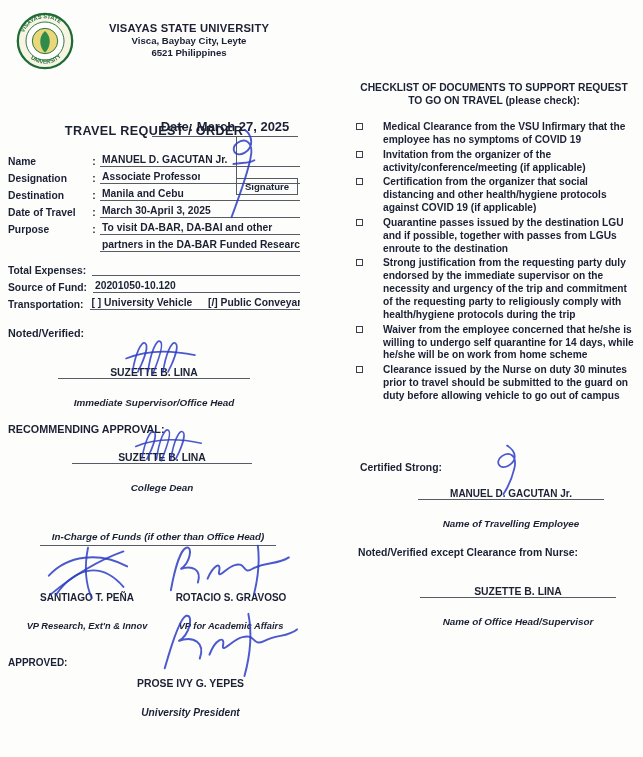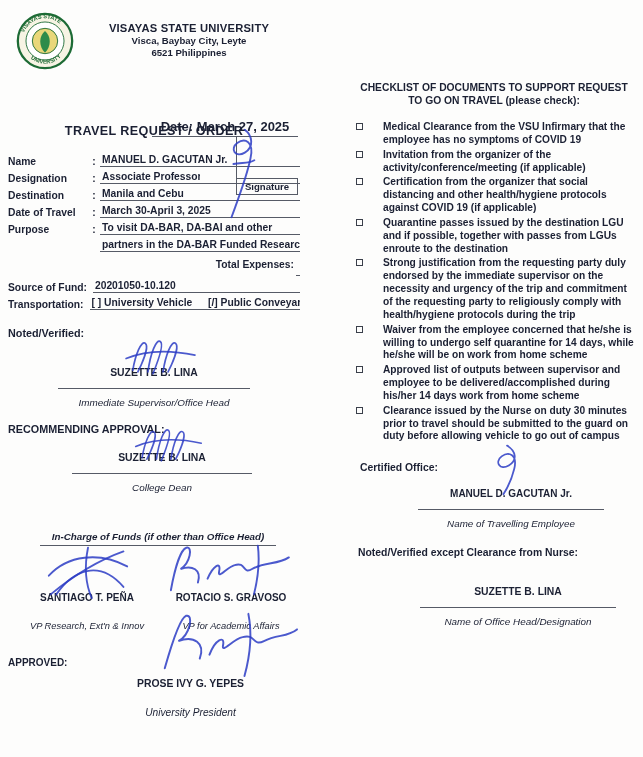--- a/index.html
+++ b/index.html
@@ -17,29 +17,29 @@
 
   .dateline { font-size:13px; font-weight:bold; text-align:center; border-bottom:1px solid #565b66; padding-bottom:2px; }
 
   
   .fields { width:292px; }
   .frow { display:flex; align-items:flex-end; height:17px; font-size:10.3px; font-weight:bold; }
   .flabel { width:80px; flex:0 0 auto; }
   .fcolon { width:12px; flex:0 0 auto; text-align:center; }
   .fval { flex:1; border-bottom:1px solid #565b66; padding:0 2px 1px 2px; white-space:nowrap; overflow:hidden; }
   .flabel-wide { flex:0 0 auto; padding-right:6px; }
-  .gap-top { margin-top:7px;flex-direction:column; }
+  .gap-top { margin-top:7px; }
 
   .sig-box { border:1px solid #565b66; font-size:9.6px; font-weight:bold; text-align:center; background:transparent; line-height:15px; }
   .vline { width:1px; background:#565b66; }
 
   .section-label { font-size:10.8px; font-weight:bold; }
 
-  .sigblock .nm { font-size:10.4px; font-weight:bold; text-align:center; border-bottom:1px solid #565b66; padding-bottom:10px; }
-  .sigblock .tt { font-size:9.9px; font-weight:normal; font-style:italic; text-align:center; margin-top:8px; }
+  .sigblock .nm { font-size:10.4px; font-weight:bold; text-align:center; border-bottom:1px solid #565b66; padding-bottom:0; }
+  .sigblock .tt { font-size:9.9px; font-weight:bold; font-style:italic; text-align:center; margin-top:18px; }
   .noline .nm { border-bottom:none; }
 
   .incharge { font-size:9.8px; font-weight:bold; font-style:italic; text-align:center; border-bottom:1px solid #565b66; padding-bottom:3px; }
 
   
   .chk-title { font-size:10.3px; font-weight:bold; text-align:center; line-height:1.3; }
   .citem { display:flex; gap:20px; margin-bottom:2px; }
   .cbox { flex:0 0 auto; width:7px; height:7px; border:1px solid #3a3f4a; margin-top:2px; }
   .ctext { font-size:10.2px; font-weight:bold; line-height:1.26; }
 
@@ -184,38 +184,34 @@
     <div class="citem">
       <span class="cbox"></span>
       <span class="ctext">Strong justification from the requesting party duly endorsed by the immediate supervisor on the necessity and urgency of the trip and commitment of the requesting party to religiously comply with health/hygiene protocols during the trip</span>
     </div>
     <div class="citem">
       <span class="cbox"></span>
       <span class="ctext">Waiver from the employee concerned that he/she is willing to undergo self quarantine for 14 days, while he/she will be on work from home scheme</span>
     </div>
     <div class="citem">
       <span class="cbox"></span>
-      <span class="ctext">Approved list of outputs between supervisor and employee to be delivered/accomplished during his/her 14 days work from home scheme</span>
-    </div>
-    <div class="citem">
-      <span class="cbox"></span>
       <span class="ctext">Clearance issued by the Nurse on duty 30 minutes prior to travel should be submitted to the guard on duty before allowing vehicle to go out of campus</span>
     </div>
   </div>
 
-  <div class="abs section-label" style="left:360px; top:462px; font-size:10.4px;">Certified Office:</div>
+  <div class="abs section-label" style="left:360px; top:462px; font-size:10.4px;">Certified Strong:</div>
   <div class="abs sigblock" style="left:418px; top:488px; width:186px;">
     <div class="nm" style="font-size:10px;">MANUEL D. GACUTAN Jr.</div>
     <div class="tt" style="font-size:9.8px;">Name of Travelling Employee</div>
   </div>
 
   <div class="abs section-label" style="left:358px; top:547px; font-size:10.4px;">Noted/Verified except Clearance from Nurse:</div>
   <div class="abs sigblock" style="left:420px; top:586px; width:196px;">
     <div class="nm">SUZETTE B. LINA</div>
-    <div class="tt">Name of Office Head/Designation</div>
+    <div class="tt">Name of Office Head/Supervisor</div>
   </div>
 
   <svg class="sig-svg" style="left:212px; top:126px;" width="58" height="95" viewBox="0 0 60 100">
     <path d="M34,4 C42,10 44,22 34,28 C24,34 18,24 26,18 C34,12 44,16 40,34 C36,54 28,74 20,96"></path>
     <path d="M22,40 C30,38 38,40 44,36"></path>
   </svg>
 
   <svg class="sig-svg" style="left:118px; top:335px;" width="85" height="42" viewBox="0 0 90 50">
     <path d="M12,42 C15,24 22,6 27,10 C32,14 22,36 18,44"></path>
     <path d="M30,44 C33,22 40,4 45,8 C50,12 40,36 36,46"></path>

